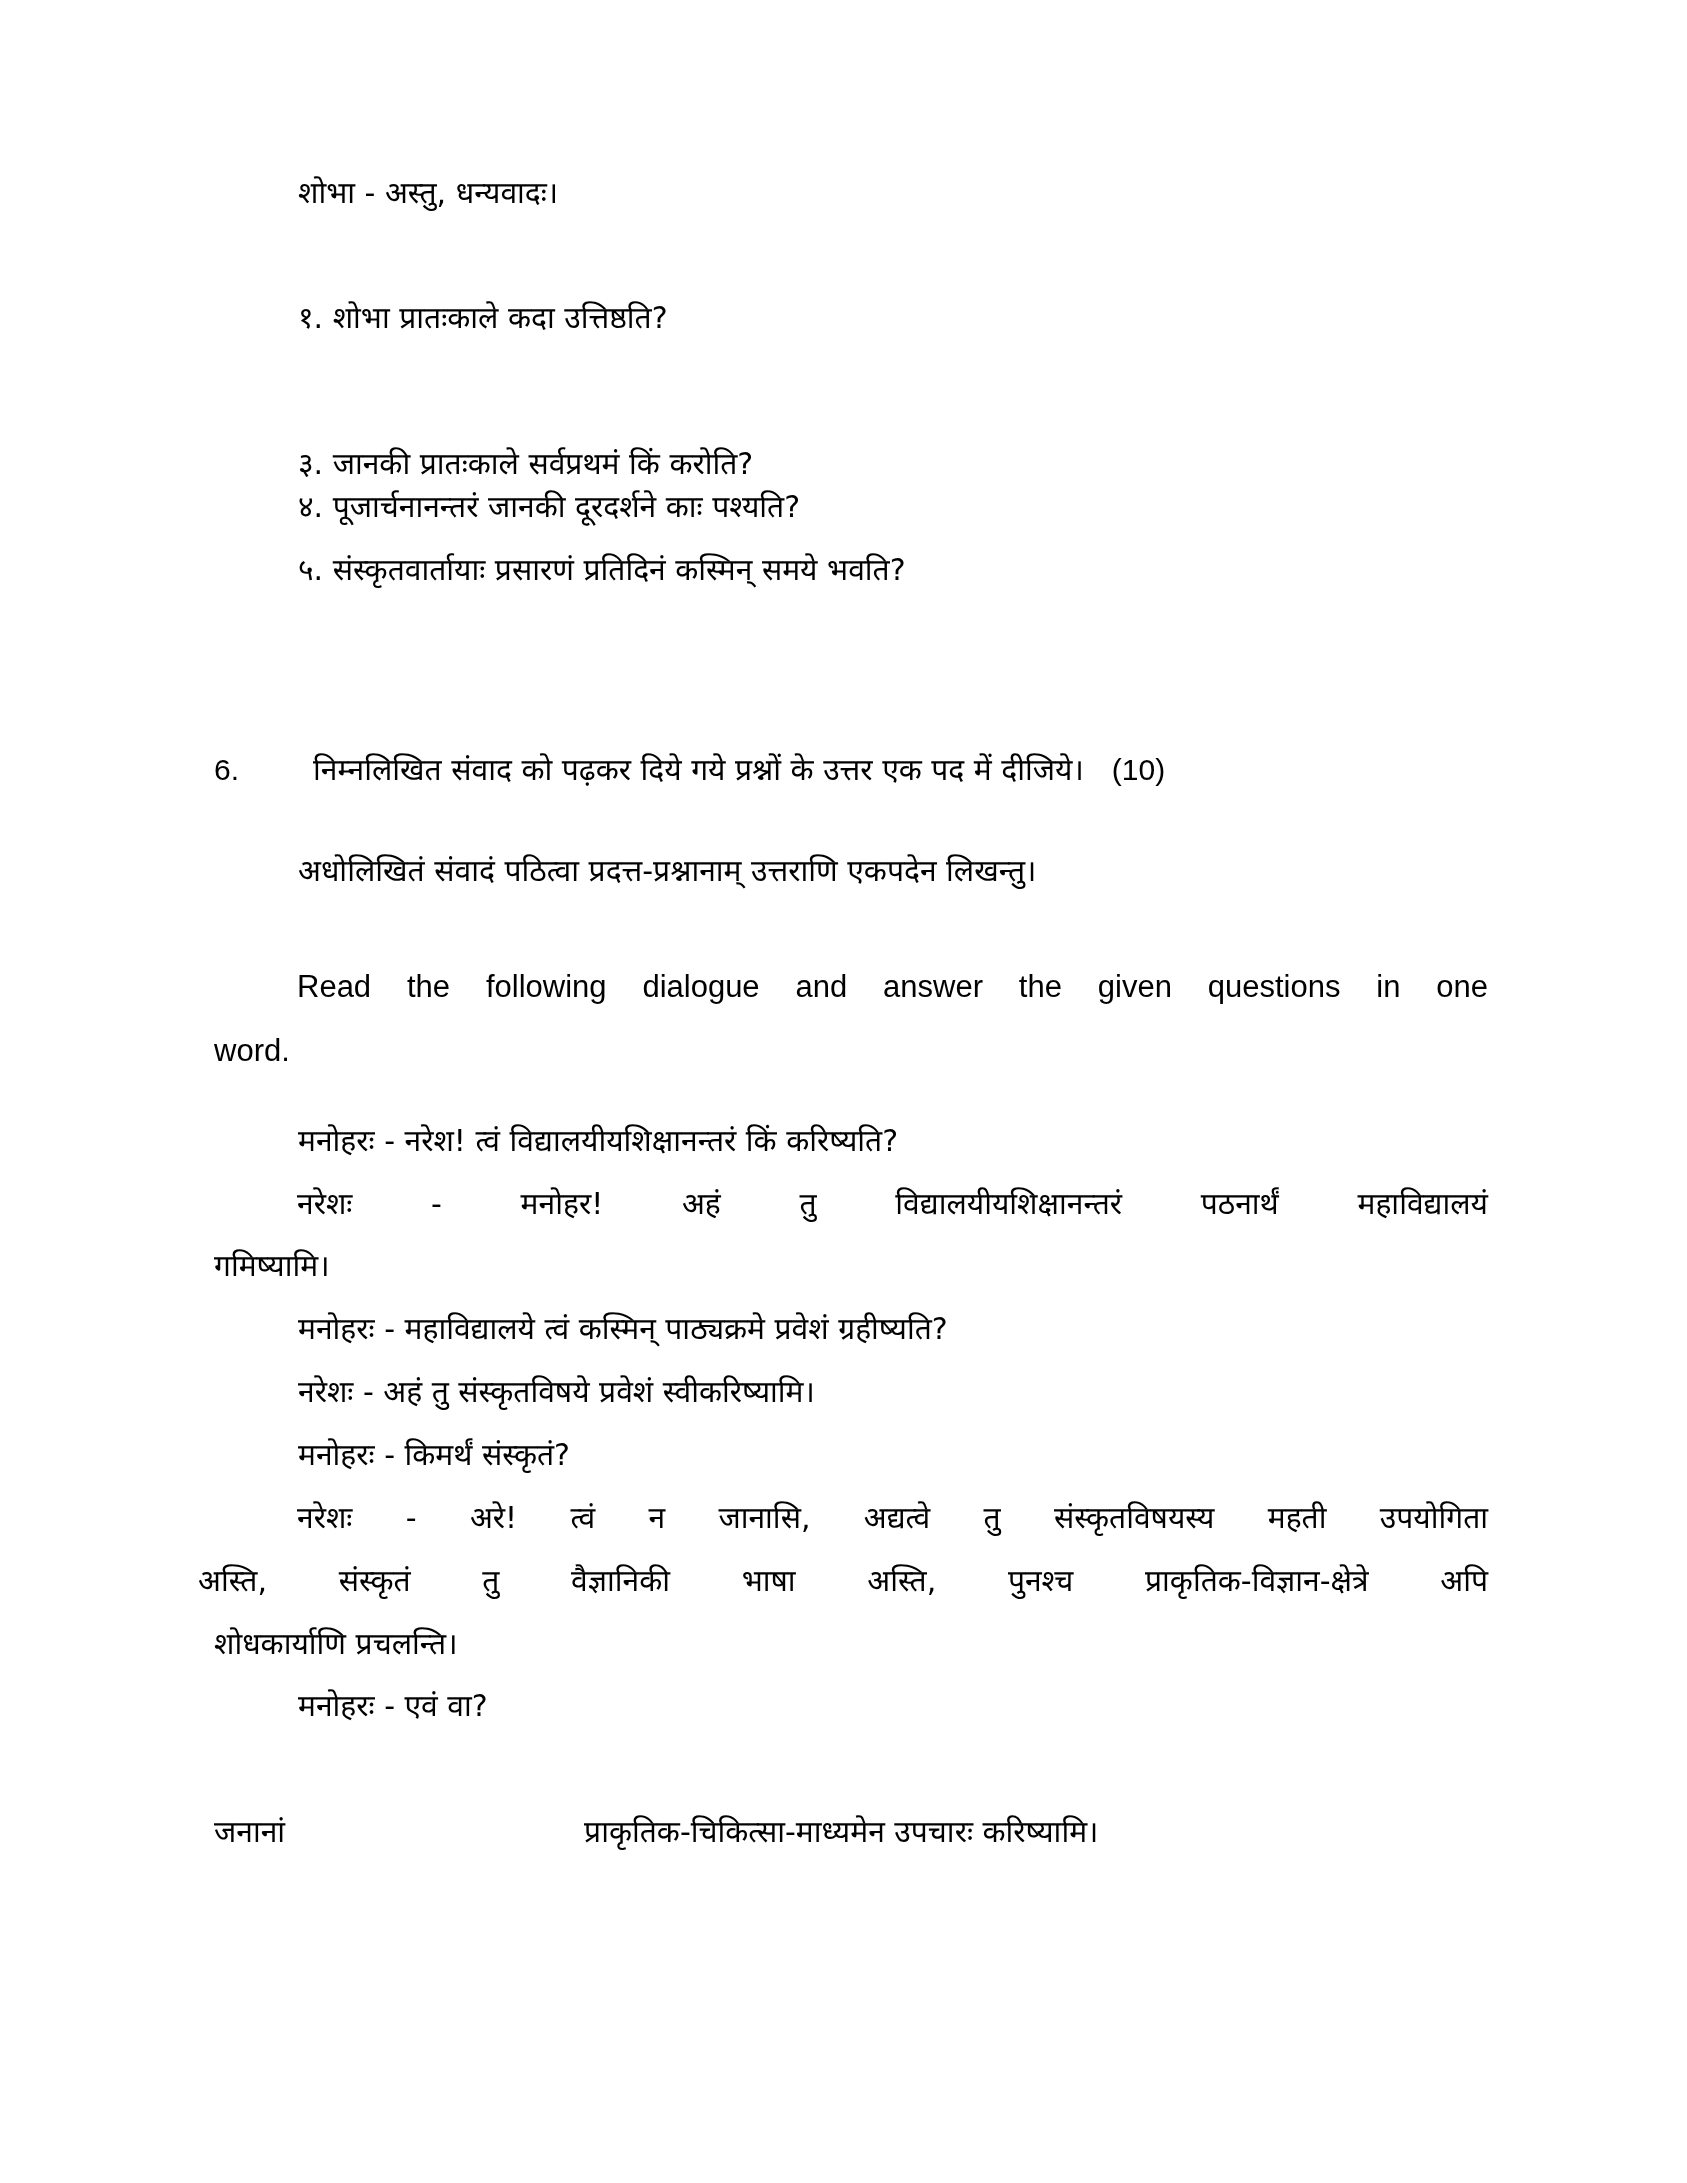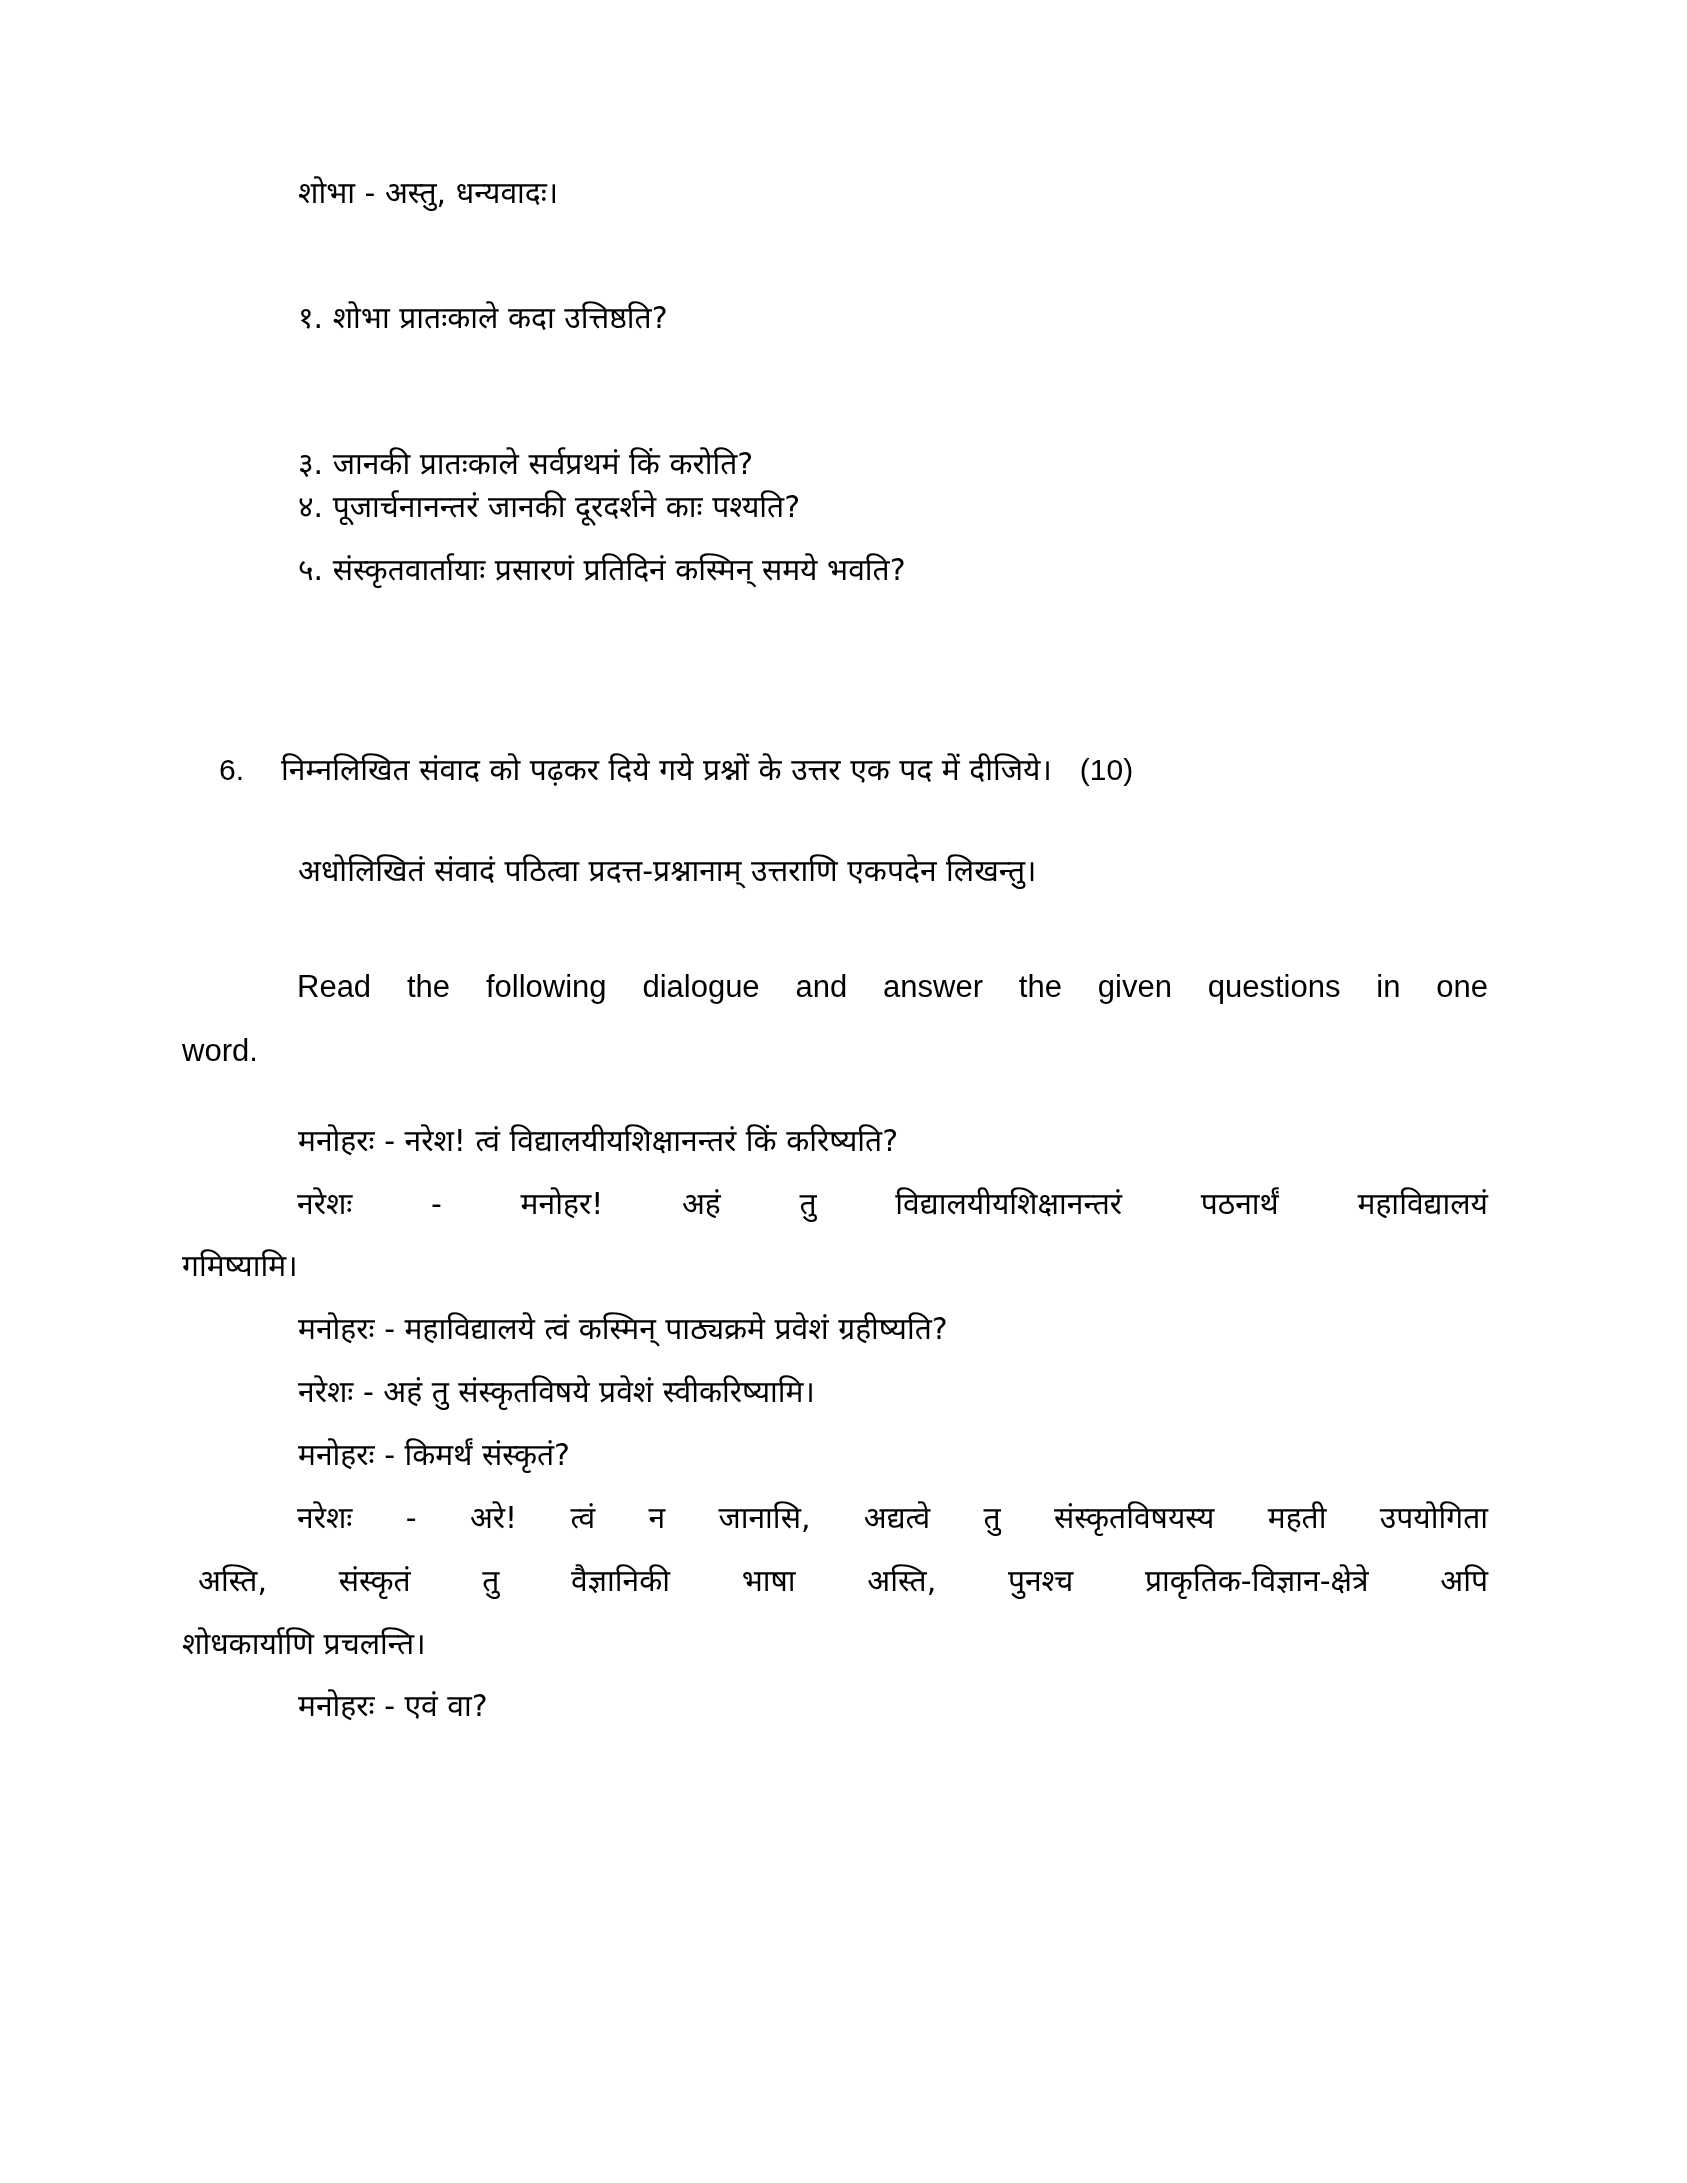--- a/index.html
+++ b/index.html
@@ -19,21 +19,21 @@
   .line {
     position: absolute;
     font-size: 30px;
     line-height: 48px;
     white-space: nowrap;
     color: #000000;
   }
   
   .ind  { left: 298px; }
   
-  .marg { left: 182px; text-align: center; }
+  .marg { left: 214px; }
   
   .just {
     left: 198px;
     width: 1290px;
     white-space: normal;
     text-align: justify;
     text-align-last: justify;
   }
   .first-indent { text-indent: 99px; }
   .latin {
@@ -78,15 +78,18 @@
   <div class="line just first-indent" style="top:1180px">नरेशः - मनोहर! अहं तु विद्यालयीयशिक्षानन्तरं पठनार्थं महाविद्यालयं</div>
   <div class="line ind" style="top:1117px">मनोहरः - नरेश! त्वं विद्यालयीयशिक्षानन्तरं किं करिष्यति?</div>
   <div class="line marg" style="top:1242px">गमिष्यामि।</div>
   <div class="line ind" style="top:1305px">मनोहरः - महाविद्यालये त्वं कस्मिन् पाठ्यक्रमे प्रवेशं ग्रहीष्यति?</div>
   <div class="line ind" style="top:1368px">नरेशः - अहं तु संस्कृतविषये प्रवेशं स्वीकरिष्यामि।</div>
   <div class="line ind" style="top:1431px">मनोहरः - किमर्थं संस्कृतं?</div>
   <div class="line just" style="top:1557px">अस्ति, संस्कृतं तु वैज्ञानिकी भाषा अस्ति, पुनश्च प्राकृतिक-विज्ञान-क्षेत्रे अपि</div>
   <div class="line just first-indent" style="top:1494px">नरेशः - अरे! त्वं न जानासि, अद्यत्वे तु संस्कृतविषयस्य महती उपयोगिता</div>
   <div class="line marg" style="top:1620px">शोधकार्याणि प्रचलन्ति।</div>
   <div class="line ind" style="top:1682px">मनोहरः - एवं वा?</div>
+  <div class="line marg" style="top:1808px">
+    <span>जनानां</span><span class="tab-gap"></span><span>प्राकृतिक-चिकित्सा-माध्यमेन उपचारः करिष्यामि।</span>
+  </div>
 
 </div>
 
 
 </body></html>

